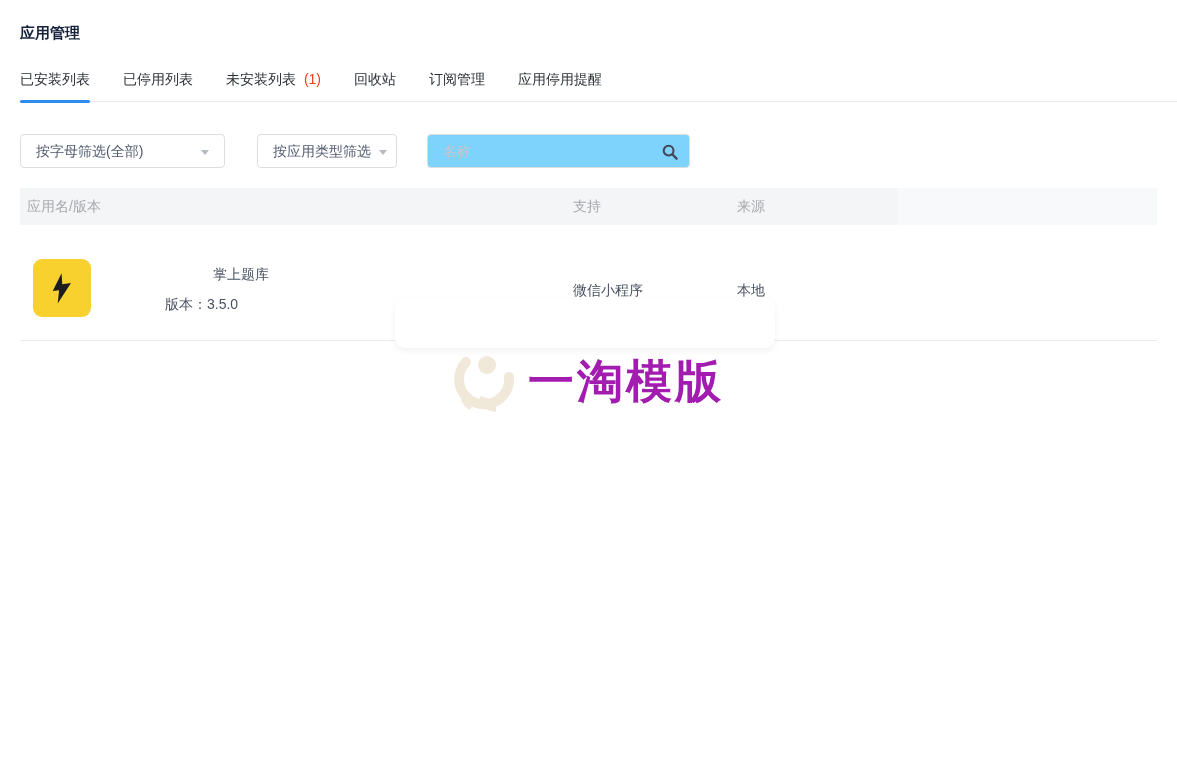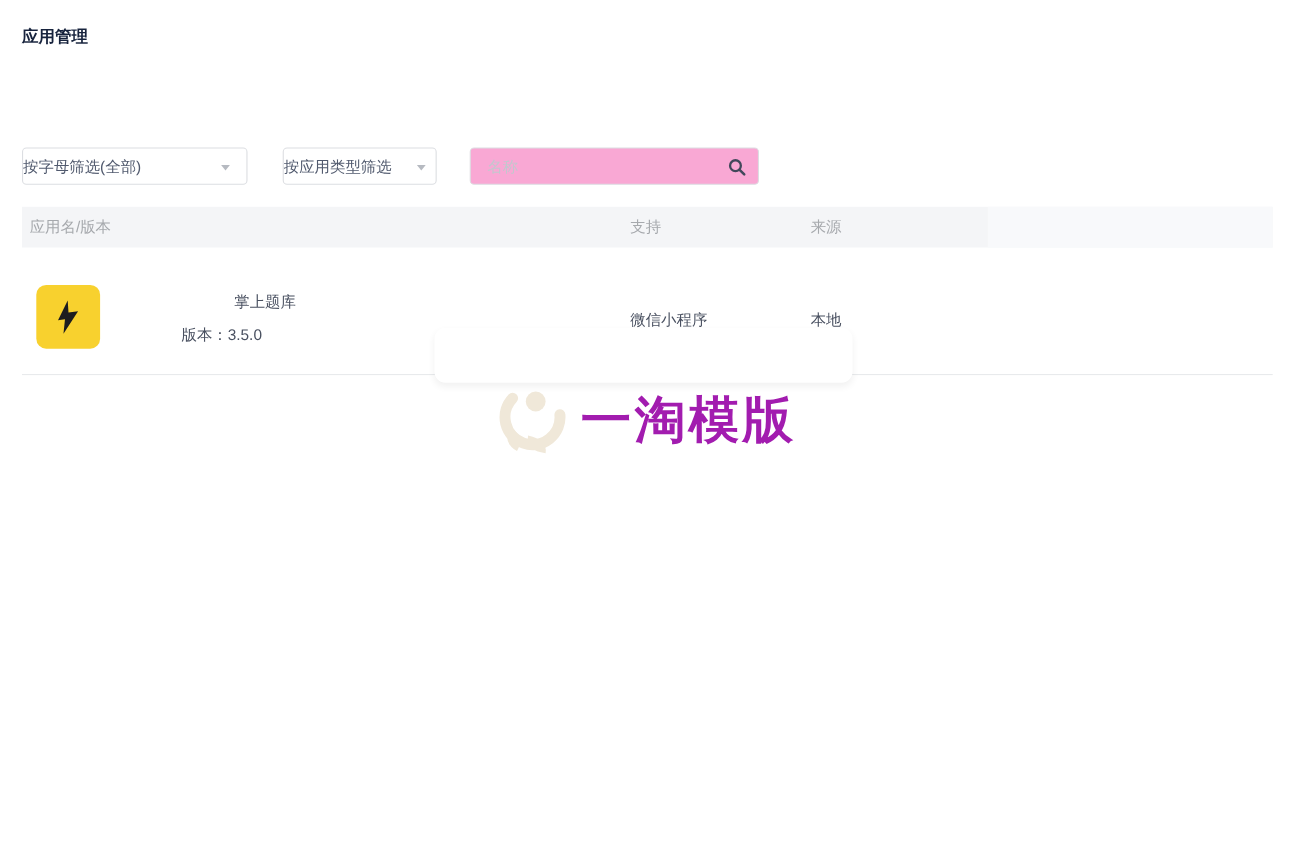--- a/index.html
+++ b/index.html
@@ -16,30 +16,30 @@
   .tab { position:relative; font-size:14px; color:#2b2f36; padding:9px 0 0 0;
     cursor:pointer; white-space:nowrap; }
   .tab .count { color:#ed4014; margin-left:4px; }
   .tab .indicator { position:absolute; left:0; right:0; bottom:-2px; height:3px;
     background:#2d8cf0; border-radius:2px; }
 
   
   .filters { position:absolute; left:0; top:134px; width:1177px; height:34px; }
   .select { position:absolute; top:0; height:34px; border:1px solid #dcdee2;
     border-radius:4px; background:#fff; font-size:14px; color:#515a6e;
-    line-height:32px; cursor:pointer; }
+    line-height:32px; padding-left:15px; cursor:pointer; }
   .select.letter { left:20px; width:205px; }
   .select.type { left:257px; width:140px; }
   .caret { position:absolute; top:15px; width:0; height:0;
     border-left:4px solid transparent; border-right:4px solid transparent;
     border-top:5px solid #b6bac1; }
   .select.letter .caret { right:15px; }
   .select.type .caret { right:9px; }
   .searchbox { position:absolute; left:427px; top:0; width:263px; height:34px;
-    border:1px solid #dcdee2; border-radius:4px; background:#f9a8d4; }
+    border:1px solid #dcdee2; border-radius:4px; background:#7dd3fc; }
   .searchbox input { position:absolute; left:0; top:0; width:230px; height:32px;
     border:none; outline:none; padding-left:15px; font-size:14px; color:#515a6e;
     font-family:inherit; background:transparent; }
   .searchbox input::placeholder { color:#c3c7ce; }
   .search-icon { position:absolute; right:11px; top:9px; width:16px; height:16px;
     cursor:pointer; }
 
   
   .thead { position:absolute; left:20px; top:188px; width:1137px; height:37px;
     background:#f4f5f7; font-size:14px; color:#a6a9ad; }
@@ -71,20 +71,42 @@
   .wm-text { font-size:46px; font-weight:700; color:#a21caf; letter-spacing:3px;
     white-space:nowrap; }
 </style>
 </head>
 <body>
 
 <div class="page">
 
   <div class="page-title">应用管理</div>
 
+  <div class="tabbar">
+    <div class="tab">
+      <span>已安装列表</span>
+      <div class="indicator"></div>
+    </div>
+    <div class="tab">
+      <span>已停用列表</span>
+    </div>
+    <div class="tab">
+      <span>未安装列表</span>
+      <span class="count">(1)</span>
+    </div>
+    <div class="tab">
+      <span>回收站</span>
+    </div>
+    <div class="tab">
+      <span>订阅管理</span>
+    </div>
+    <div class="tab">
+      <span>应用停用提醒</span>
+    </div>
+  </div>
 
   <div class="filters">
     <div class="select letter">
       <span>按字母筛选(全部)</span>
       <span class="caret"></span>
     </div>
     <div class="select type">
       <span>按应用类型筛选</span>
       <span class="caret"></span>
     </div>

